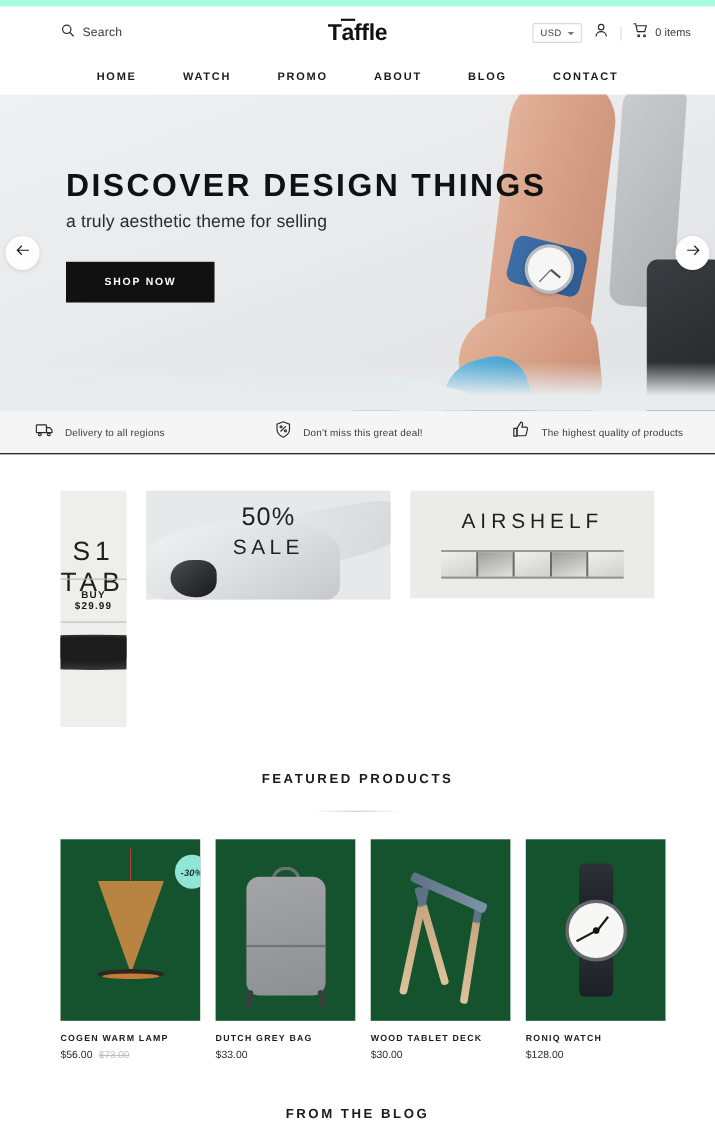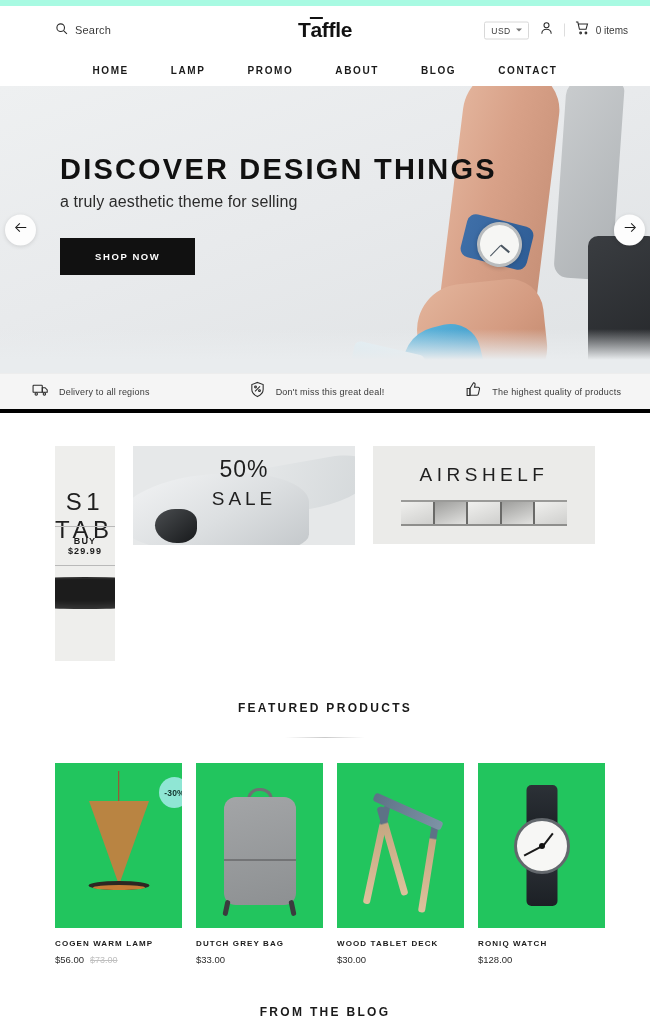--- a/index.html
+++ b/index.html
@@ -148,21 +148,21 @@
     border-radius: 10px;
   }
   .hero-floor {
     position: absolute; left: 0; right: 0; bottom: 0; height: 44px;
     background: linear-gradient(180deg,rgba(230,233,235,0),#e9ecee 70%);
   }
 
   
   .features {
     height: 40px; background: #f5f5f5; display: flex; align-items: center;
-    border-top: 1px solid #ededed; border-bottom: 4px solid #000000;
+    border-top: 1px solid #ededed; border-bottom: 1px solid #000000;
   }
   .feature { flex: 1; display: flex; align-items: center; gap: 10px; padding-left: 32px; }
   .feature .txt { font-size: 9px; color: #3a3a3a; letter-spacing: .2px; white-space: nowrap; }
 
   
   .promos { padding: 33px 55px 0; display: flex; gap: 18px; }
   .tile { position: relative; overflow: hidden; }
   .tile-big { width: 310px; height: 215px; background: #eeeeec; }
   .tile-col { display: flex; flex-direction: row; gap: 18px; }
   .tile-sale { width: 222px; height: 99px; background: #e6e8e9; }
@@ -236,22 +236,23 @@
   }
   .rule {
     width: 80px; height: 1px; margin: 22px auto 0;
     background: linear-gradient(90deg,rgba(200,200,200,0),#c9c9c9,rgba(200,200,200,0));
   }
 
   
   .products { padding: 25px 55px 0; display: flex; gap: 17px; }
   .card { width: 124px; }
   .card-img {
-    position: relative; width: 127px; height: 165px; background: #22c55e;
+    position: relative; width: 127px; height: 165px; background: #14532d;
     overflow: hidden;
+    font-style: italic;
   }
   .badge {
     position: absolute; right: -8px; top: 14px; width: 31px; height: 31px;
     border-radius: 50%; background: #8fe6d4; color: #14342d;
     font-size: 8.5px; font-weight: 700; letter-spacing: .2px;
     display: flex; align-items: center; justify-content: center; z-index: 4;
   }
   .card-name {
     margin-top: 11px; font-size: 8px; font-weight: 700; letter-spacing: 1.1px;
     color: #1a1a1a; white-space: nowrap;
@@ -380,21 +381,21 @@
             <circle cx="17.5" cy="20" r="1.4"></circle>
         </svg>
       </span>
       <span class="lbl">0 items</span>
     </div>
   </div>
 </div>
 
 <nav class="nav">
   <a href="#">HOME</a>
-  <a href="#">LAMP</a>
+  <a href="#">WATCH</a>
   <a href="#">PROMO</a>
   <a href="#">ABOUT</a>
   <a href="#">BLOG</a>
   <a href="#">CONTACT</a>
 </nav>
 
 <section class="hero">
   <div class="hero-photo">
     <div class="sleeve"></div>
     <div class="trouser"></div>

